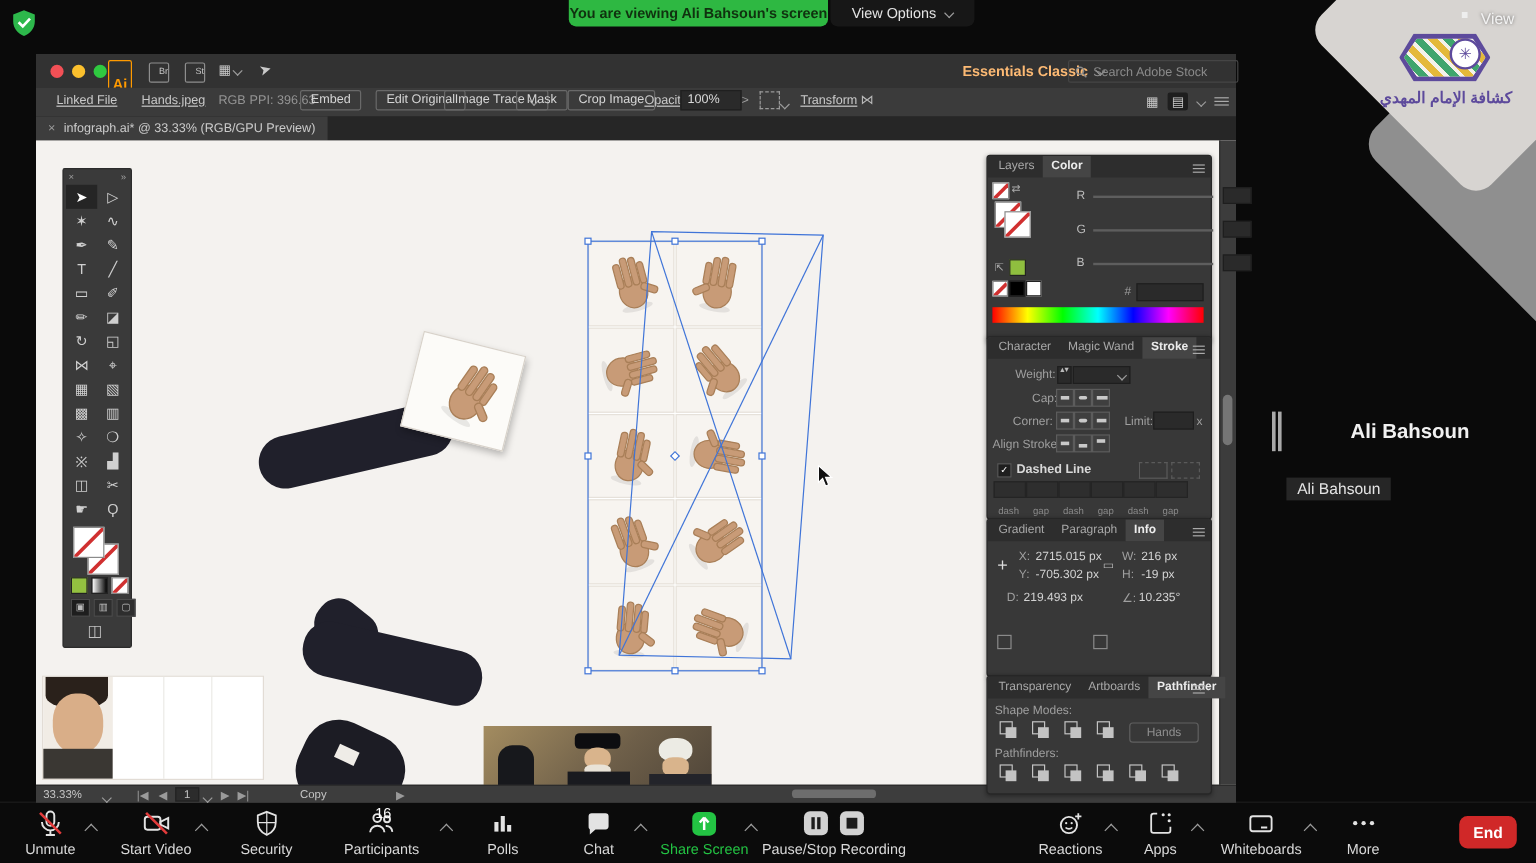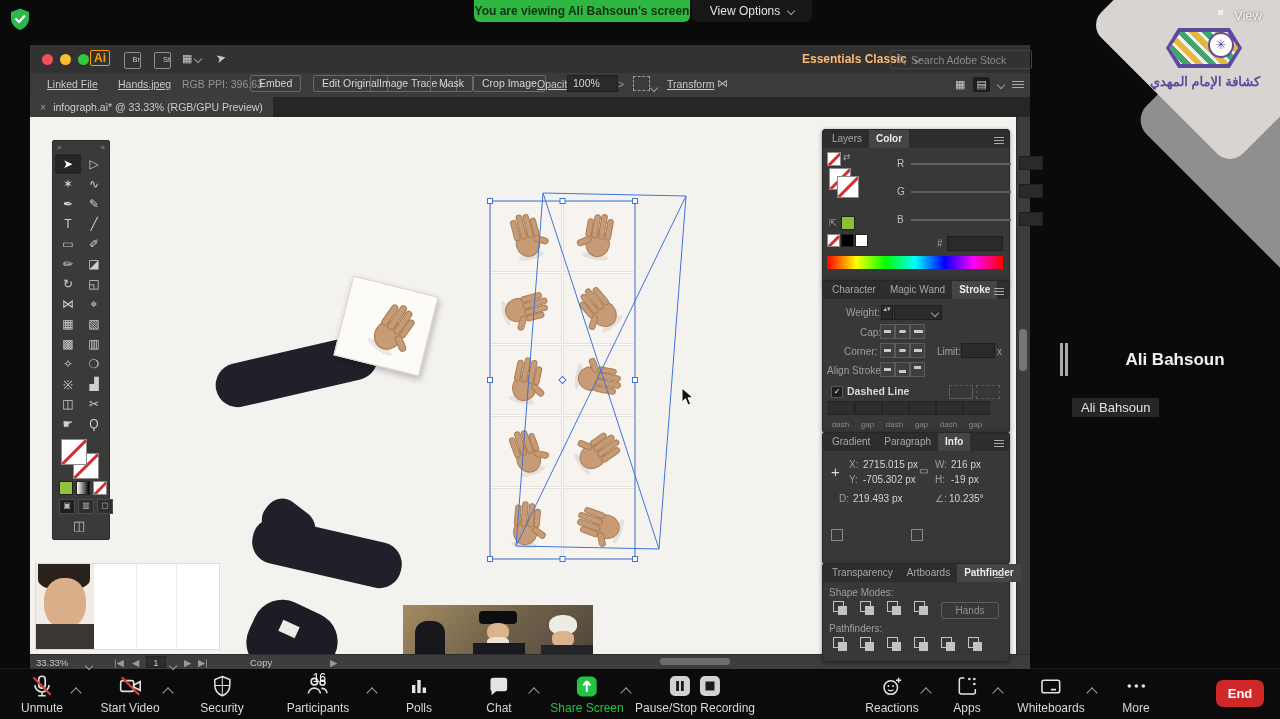--- a/index.html
+++ b/index.html
@@ -45,21 +45,21 @@
   .speaker-name{position:absolute;left:1120px;top:350px;width:110px;text-align:center;
                 font-size:17px;font-weight:bold;color:#f1f1f1;}
   .dbar{position:absolute;top:343px;width:3px;height:33px;background:#a9a9a9;}
   .name-tag{position:absolute;left:1072px;top:398px;background:#262626;color:#e3e3e3;
             font-size:13px;padding:2px 9px;}
   
   #ai{position:absolute;left:30px;top:45px;width:1000px;height:623px;background:#323232;}
   .ai-titlebar{position:absolute;left:0;top:0;width:1000px;height:28px;background:#323232;border-bottom:1px solid #262626;}
   .tl{position:absolute;top:9px;width:11px;height:11px;border-radius:50%;}
   .ai-logo{position:absolute;left:60px;top:5px;font-size:12px;font-weight:bold;color:#ff9a00;
-           border:1px solid #ff9a00;border-radius:2px;padding:0 3px;line-height:14px;}
+           border:1px solid #ff9a00;border-radius:2px;padding:12px 3px;line-height:14px;}
   .mini-app{position:absolute;top:7px;width:15px;height:15px;border:1px solid #8e8e8e;border-radius:2px;
             font-size:7.5px;color:#c9c9c9;text-align:right;line-height:14px;}
   .ws-switch{position:absolute;left:772px;top:7px;display:flex;gap:7px;align-items:center;
              font-size:12px;font-weight:bold;color:#fdba74;cursor:pointer;}
   .stock-search{position:absolute;left:860px;top:5px;width:130px;height:17px;border:1px solid #454545;
                 border-radius:2px;display:flex;align-items:center;gap:5px;padding:0 5px;font-size:10.5px;color:#8a8a8a;}
   
   .ai-ctrl{position:absolute;left:0;top:28px;width:1000px;height:24px;background:#3b3b3b;
            border-bottom:1px solid #2a2a2a;font-size:10.5px;color:#c9c9c9;}
   .ai-ctrl .lk{text-decoration:underline;position:absolute;top:5px;cursor:pointer;}

